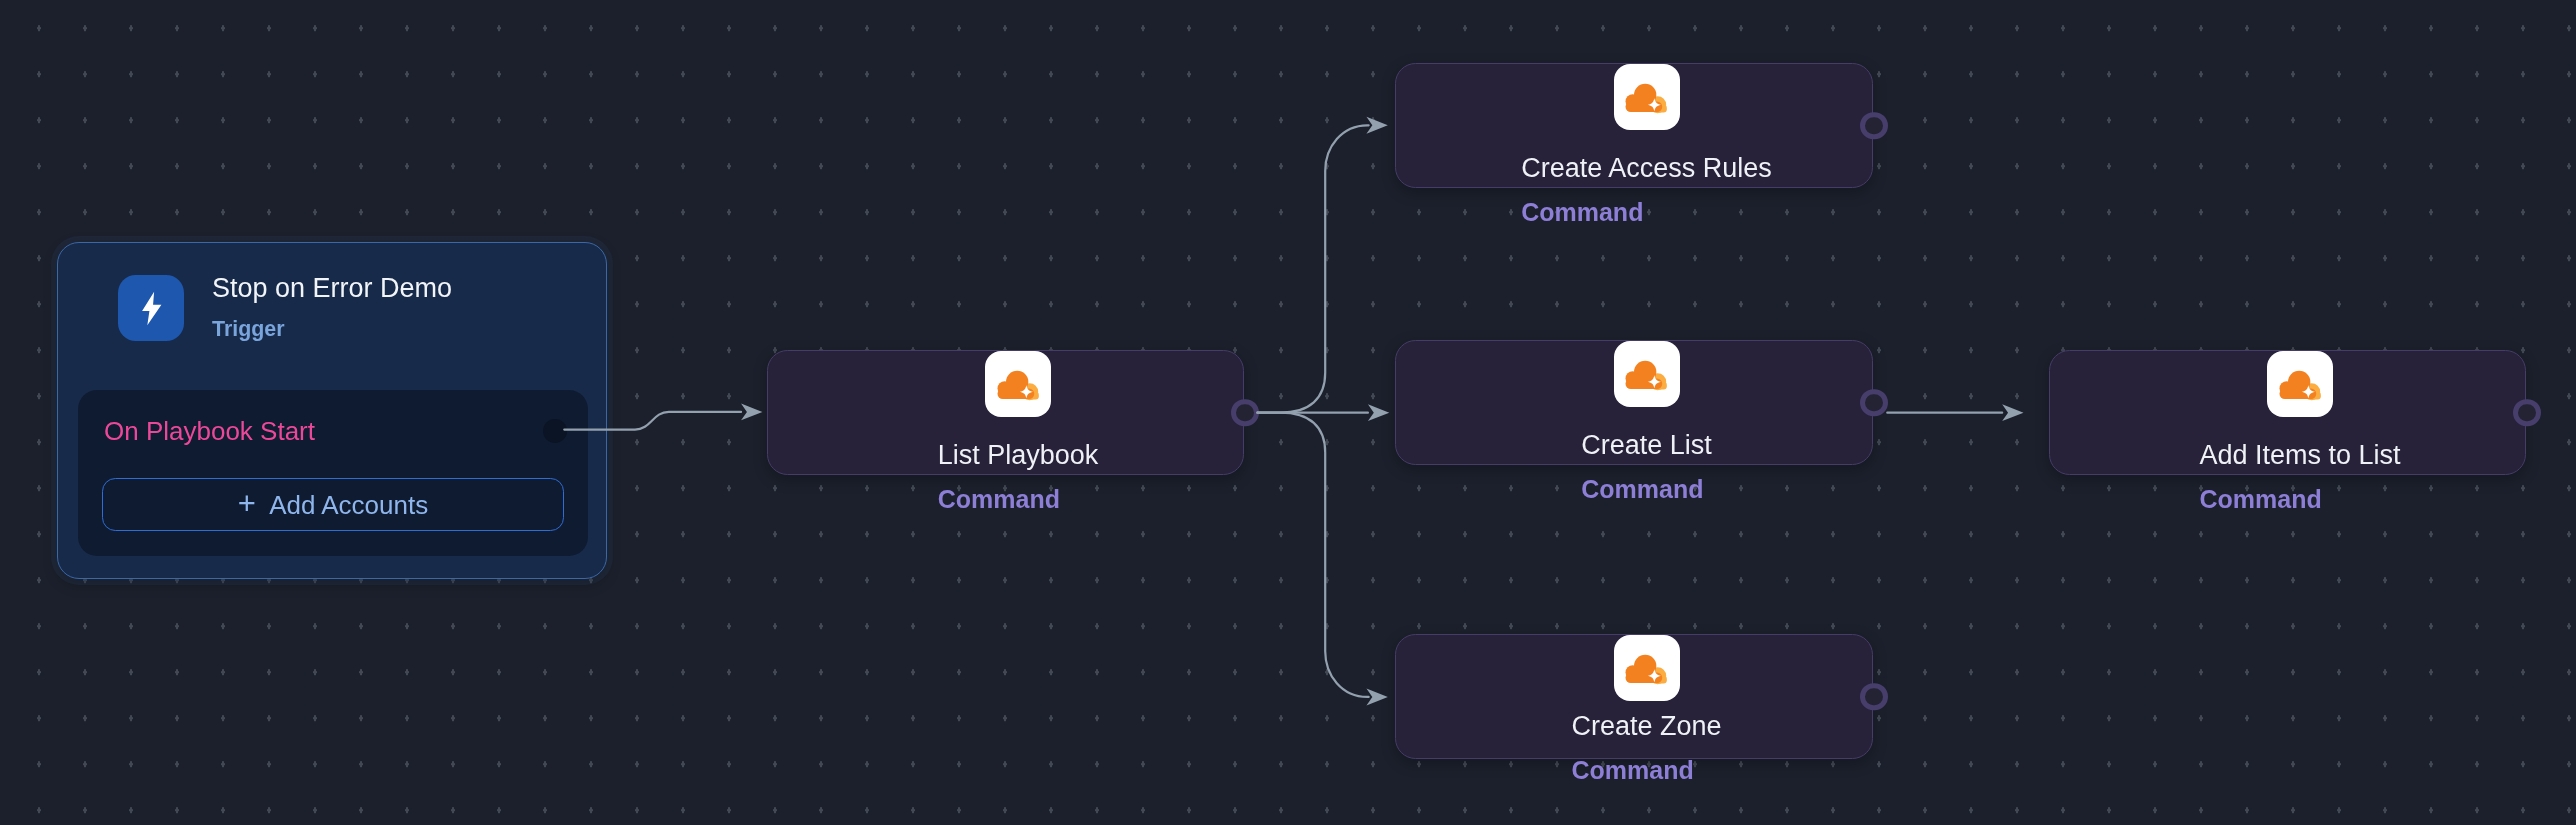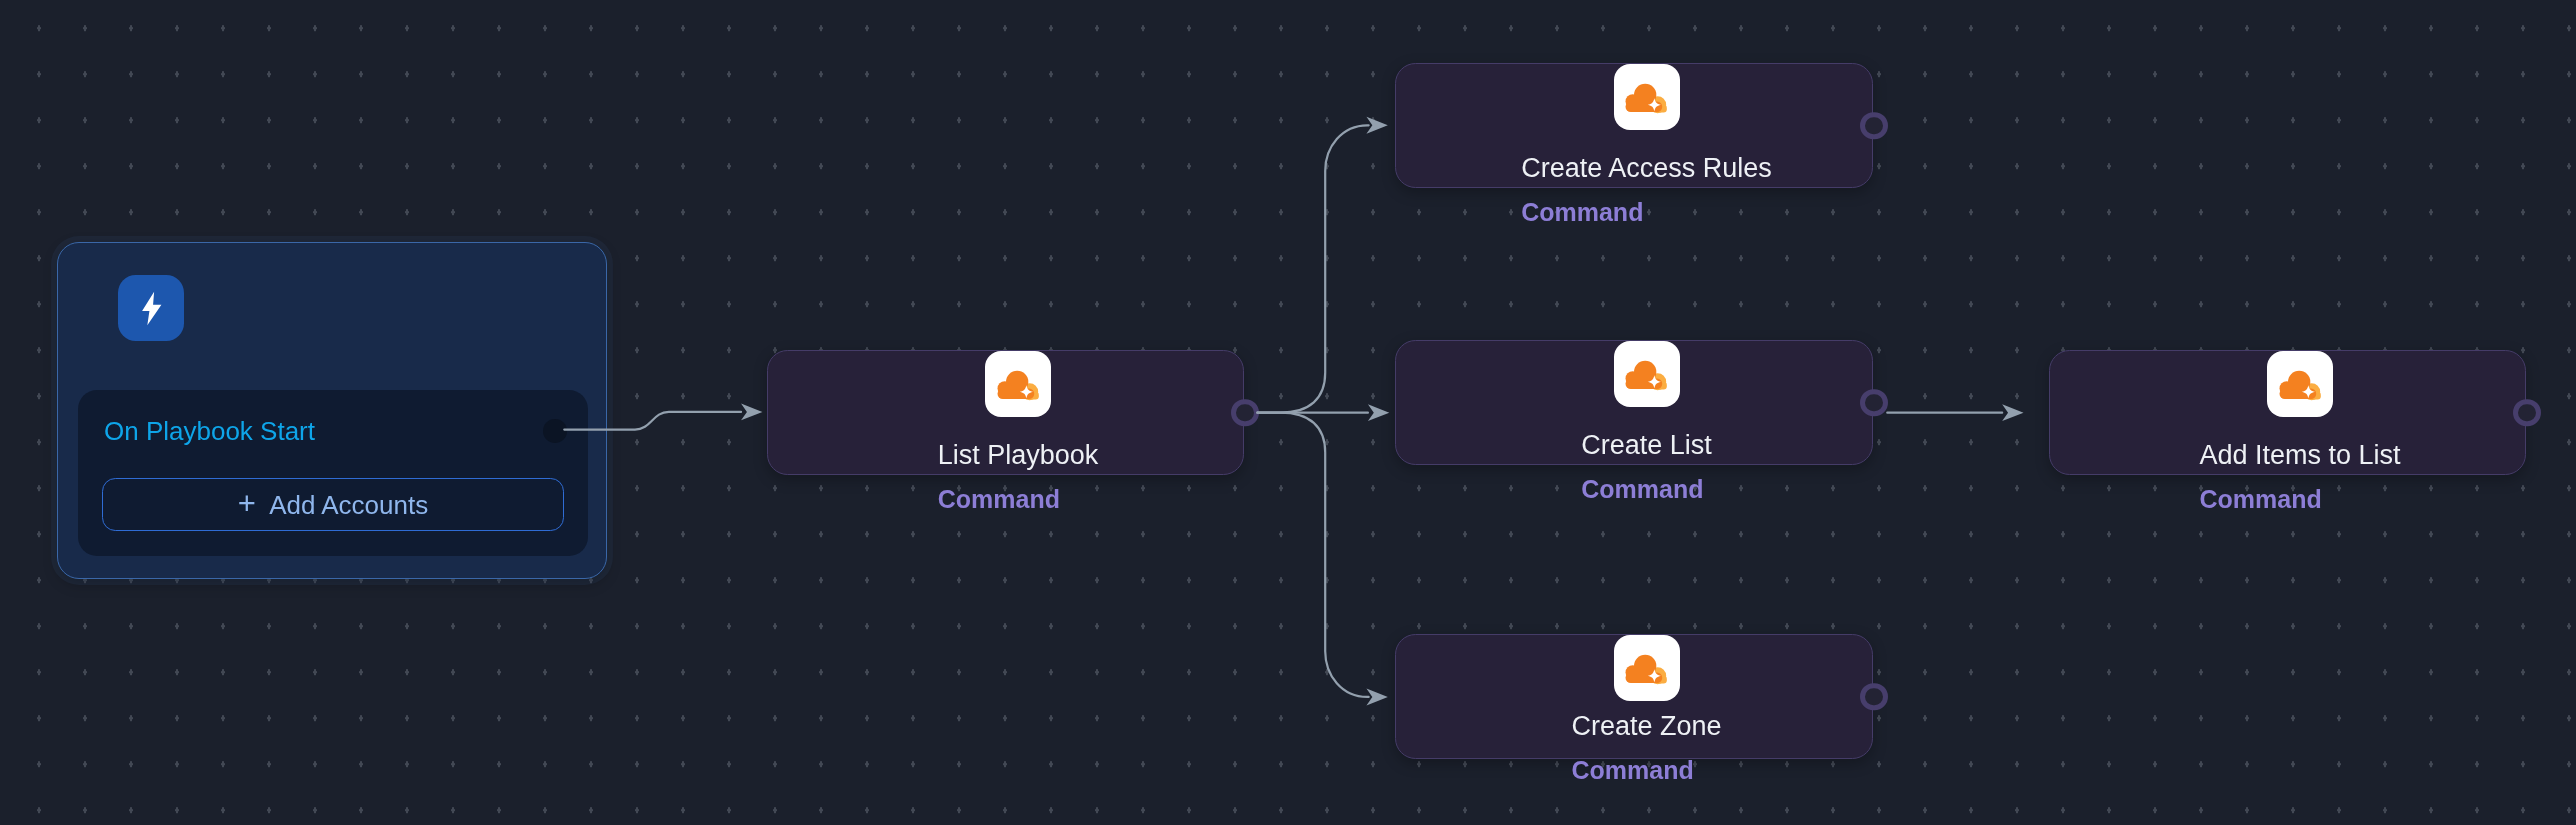--- a/index.html
+++ b/index.html
@@ -40,21 +40,21 @@
   }
   .thead{position:absolute;left:60px;top:32px;display:flex;align-items:center;gap:28px;}
   .ticon{width:66px;height:66px;border-radius:17.7px;background:#1d57ae;
     display:flex;align-items:center;justify-content:center;flex:0 0 auto;}
   .ticon svg{width:47px;height:47px;}
   .ttext{display:flex;flex-direction:column;gap:17px;}
   .ttitle{font-size:27px;line-height:1;color:#f2f5f8;white-space:nowrap;}
   .ttype{font-size:21.4px;line-height:1;font-weight:700;color:#7aa4dc;}
   .tpanel{position:absolute;left:20px;top:147px;width:510px;height:166px;
     background:#0f1b31;border-radius:19px;}
-  .tevent{position:absolute;left:26px;top:28px;font-size:26px;line-height:1;color:#0ea5e9;white-space:nowrap;}
+  .tevent{position:absolute;left:26px;top:28px;font-size:26px;line-height:1;color:#ec4899;white-space:nowrap;}
   .tdot{position:absolute;width:23.6px;height:23.6px;border-radius:50%;background:#0b1424;right:21.4px;top:29px;}
   .taddbtn{
     position:absolute;left:24px;top:88px;width:462px;height:53px;box-sizing:border-box;
     background:transparent;border:1.8px solid #2f6cd4;border-radius:13.3px;cursor:pointer;
     display:flex;align-items:center;justify-content:center;gap:13.3px;
     color:#8fb6ec;font-size:26px;font-family:inherit;line-height:1;
   }
   .plus{font-size:31px;line-height:1;font-weight:400;transform:translateY(-1.5px);}
 </style>
 </head>
@@ -79,20 +79,24 @@
     <path class="wire" d="M2562 560 L2718 560"></path>
     <path class="head" d="M2747 560 L2718 548.5 L2726 560 L2718 571.5 Z"></path>
   </svg>
 
   <section class="node trigger">
     <div class="thead">
       <span class="ticon">
         <svg viewBox="0 0 90 90">
             <path d="M50 13 L27 50 H41 L37 77 L64 38 H48 Z" fill="#ffffff"></path>
           </svg>
+      </span>
+      <span class="ttext">
+        <span class="ttitle">Stop on Error Demo</span>
+        <span class="ttype">Trigger</span>
       </span>
     </div>
     <div class="tpanel">
       <span class="tevent">On Playbook Start</span>
       <span class="tdot"></span>
       <button class="taddbtn">
         <span class="plus">+</span>
         <span>Add Accounts</span>
       </button>
     </div>

